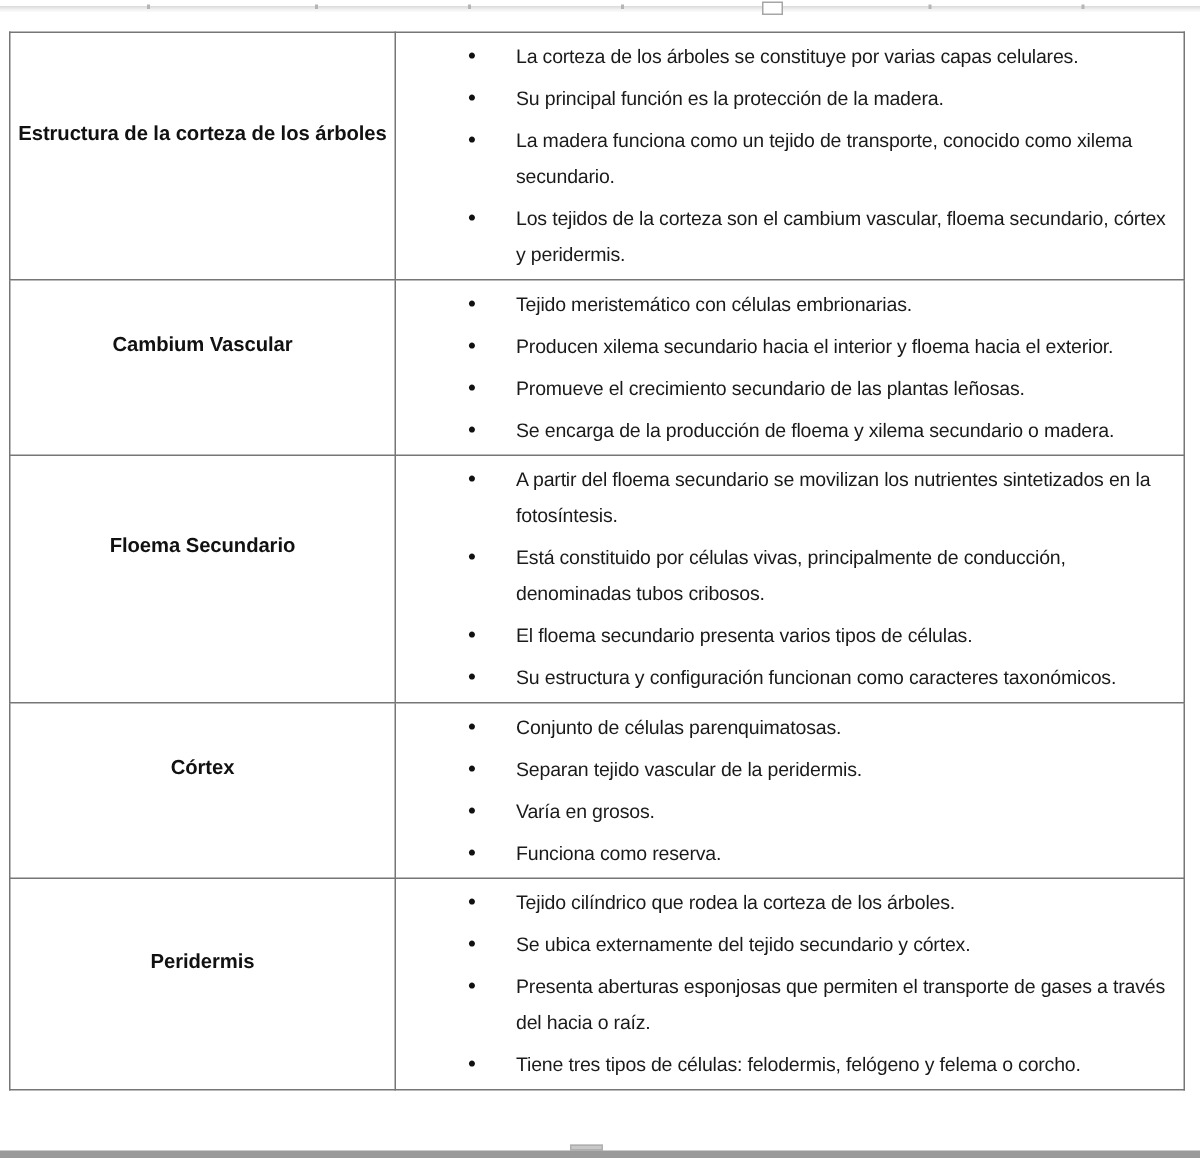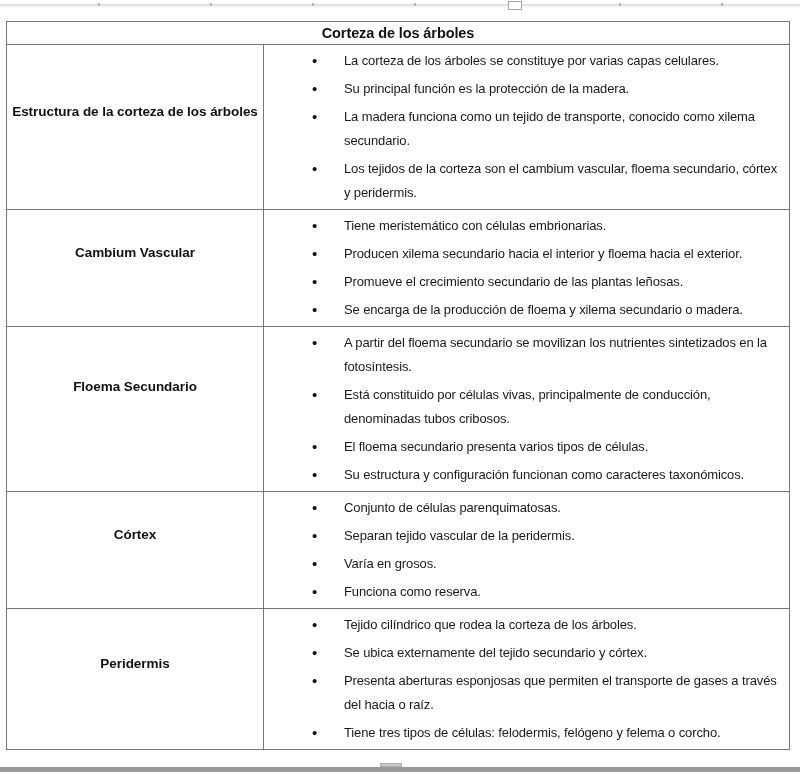--- a/index.html
+++ b/index.html
@@ -181,46 +181,41 @@
 
 <div class="page">
 
   <table class="doc-table">
     <colgroup>
       <col class="col-label">
       <col>
     </colgroup>
     <tbody>
 
-      <tr>
-        <td class="tbl-title-cell" colspan="2">
-          <span class="title-text">Corteza de los árboles</span>
-        </td>
-      </tr>
 
       <tr>
           <td class="label-cell" style="padding-top: 57px;">
             <span class="label-text">Estructura de la corteza de los árboles</span>
           </td>
           <td class="bullets-cell">
             <ul class="bullets">
               <li>La corteza de los árboles se constituye por varias capas celulares.</li>
               <li>Su principal función es la protección de la madera.</li>
               <li>La madera funciona como un tejido de transporte, conocido como xilema secundario.</li>
               <li>Los tejidos de la corteza son el cambium vascular, floema secundario, córtex y peridermis.</li>
             </ul>
           </td>
         </tr>
         <tr>
           <td class="label-cell" style="padding-top: 33px;">
             <span class="label-text">Cambium Vascular</span>
           </td>
           <td class="bullets-cell">
             <ul class="bullets">
-              <li>Tiene meristemático con células embrionarias.</li>
+              <li>Tejido meristemático con células embrionarias.</li>
               <li>Producen xilema secundario hacia el interior y floema hacia el exterior.</li>
               <li>Promueve el crecimiento secundario de las plantas leñosas.</li>
               <li>Se encarga de la producción de floema y xilema secundario o madera.</li>
             </ul>
           </td>
         </tr>
         <tr>
           <td class="label-cell" style="padding-top: 50px;">
             <span class="label-text">Floema Secundario</span>
           </td>

